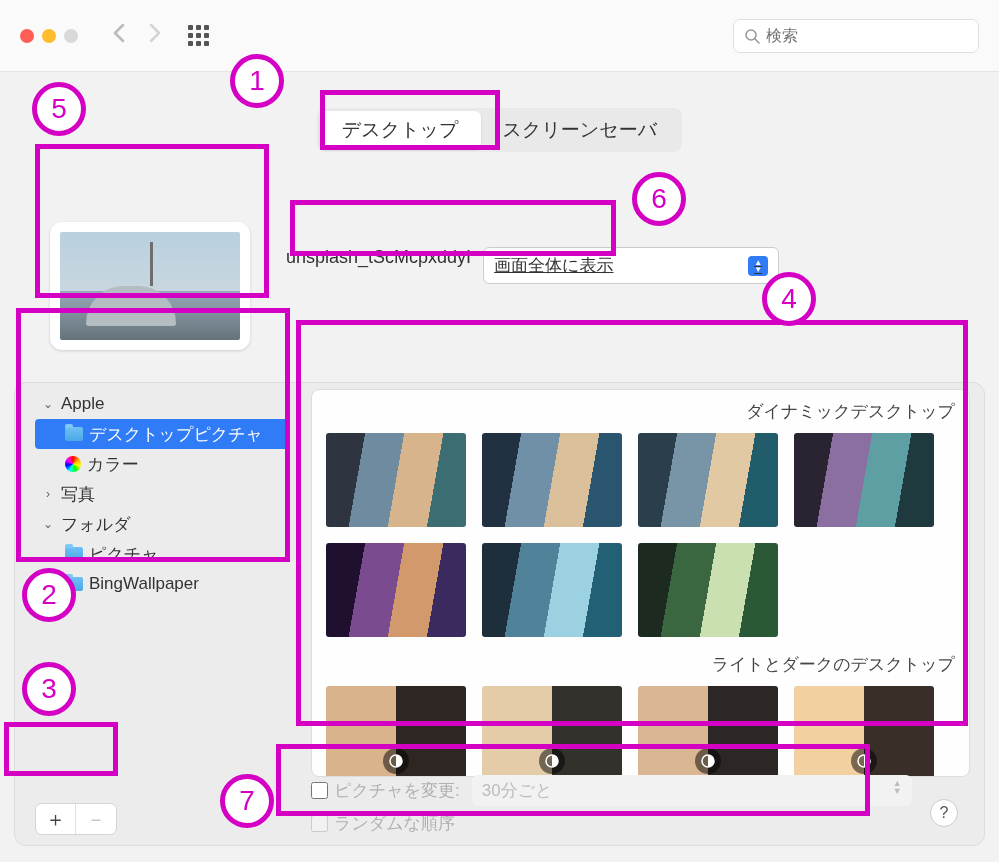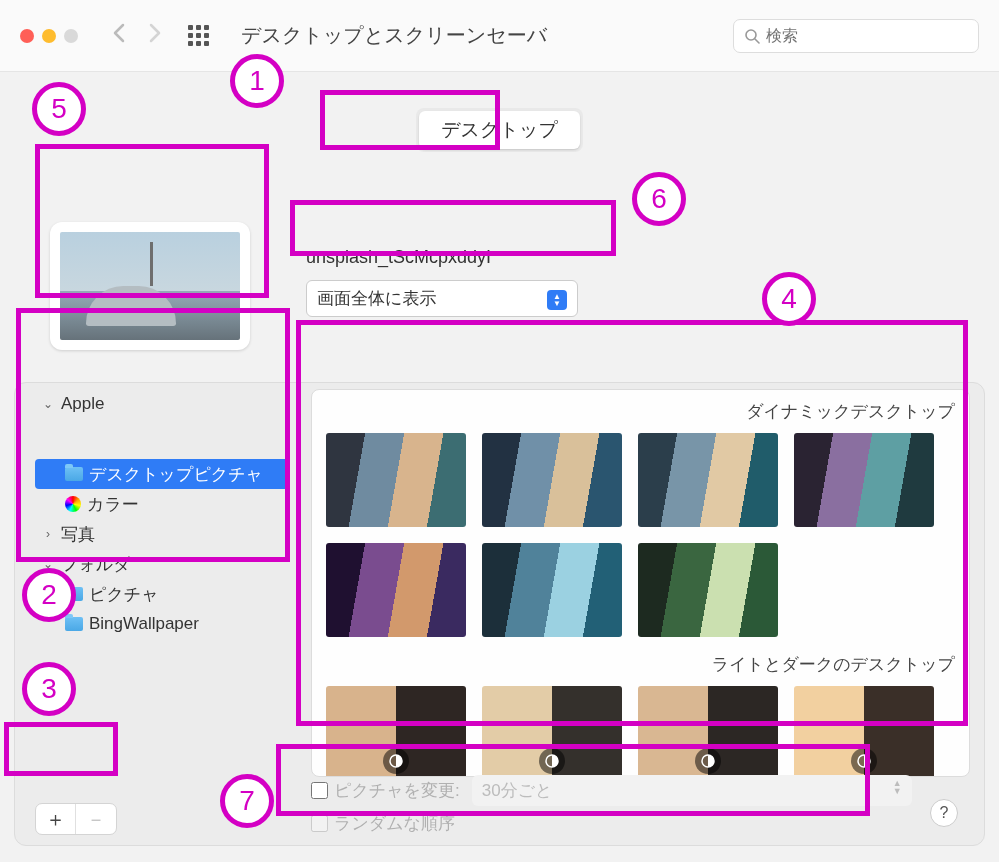--- a/index.html
+++ b/index.html
@@ -81,26 +81,27 @@
     overflow:hidden;
   }
   .preview-img::after{
     content:""; position:absolute; bottom:14px; left:26px; width:90px; height:40px;
     background:#b4bdc2; border-radius:80px 80px 6px 6px;
   }
   .preview-img::before{
     content:""; position:absolute; bottom:54px; left:90px; width:3px; height:44px; background:#6e6e6e;
   }
 
-  .preview-info { margin-top: 25px; margin-left: 40px; display:flex; flex-direction:column; gap:12px;}
+  .preview-info { margin-top: 25px; margin-left: 20px; display:flex; flex-direction:row; gap:12px;}
   .filename { font-size:18px; color:#333; }
   .dropdown {
-    display:flex; align-items:flex-end; background:#fff; border:1px solid #ccc;
-    border-radius:6px; padding:6px 10px; width:272px; justify-content:space-between;
+    display:flex; align-items:center; background:#fff; border:1px solid #ccc;
+    border-radius:6px; padding:6px 10px; width:296px; justify-content:space-between;
     font-size:17px;
+    text-decoration:underline;
   }
   .dd-arrows {
     width:20px; height:20px; background:#2f7cf6; border-radius:4px;
     display:flex; flex-direction:column; align-items:center; justify-content:center;
     color:#fff; font-size:8px; line-height:7px;
   }
 
   
   .content-box {
     position:absolute; left:14px; right:14px; top:310px; bottom:16px;
@@ -111,21 +112,21 @@
   .sidebar {
     position:absolute; left:20px; top:6px; width:254px;
     font-size:17px;
   }
   .tree-row {
     display:flex; align-items:center; height:30px; padding-left:6px; gap:6px;
     border-radius:4px;
   }
   .tree-row .disclosure { width:14px; color:#666; font-size:12px; text-align:center;}
   .tree-row.indent { padding-left: 30px; }
-  .tree-row.selected { background:#2f7cf6; color:#fff;margin-top:40px; }
+  .tree-row.selected { background:#2f7cf6; color:#fff; }
   .folder-icon {
     width:18px; height:14px; border-radius:2px;
     background:linear-gradient(#6ec0f5,#4aa8e6);
     position:relative; flex-shrink:0;
   }
   .folder-icon::before{content:"";position:absolute;top:-3px;left:0;width:8px;height:4px;background:#7ec8f7;border-radius:2px 2px 0 0;}
   .color-wheel {
     width:16px;height:16px;border-radius:50%;
     background:conic-gradient(red,orange,yellow,lime,cyan,blue,magenta,red);
     flex-shrink:0;
@@ -227,35 +228,35 @@
     <i></i>
       <i></i>
       <i></i>
       <i></i>
       <i></i>
       <i></i>
       <i></i>
       <i></i>
       <i></i>
   </div>
-  <div class="win-title">デスクトップとスクリーンセーバ</div>
   <div class="search-wrap">
     <svg width="16" height="16" viewBox="0 0 16 16">
       <circle cx="7" cy="7" r="5" stroke="#999" stroke-width="1.6" fill="none"></circle>
       <line x1="11" y1="11" x2="15" y2="15" stroke="#999" stroke-width="1.6" stroke-linecap="round"></line>
     </svg>
     <input type="text" placeholder="検索" style="">
   </div>
 </div>
 
 <div class="pane">
 
   <div class="tabs-row">
     <div class="tabs">
       <div class="tab active">デスクトップ</div>
+      <div class="tab">スクリーンセーバ</div>
     </div>
   </div>
 
   <div class="preview-row">
     <div class="preview-frame">
       <div class="preview-img"></div>
     </div>
     <div class="preview-info">
       <div class="filename">unsplash_tScMcpxddyI</div>
       <div class="dropdown">

